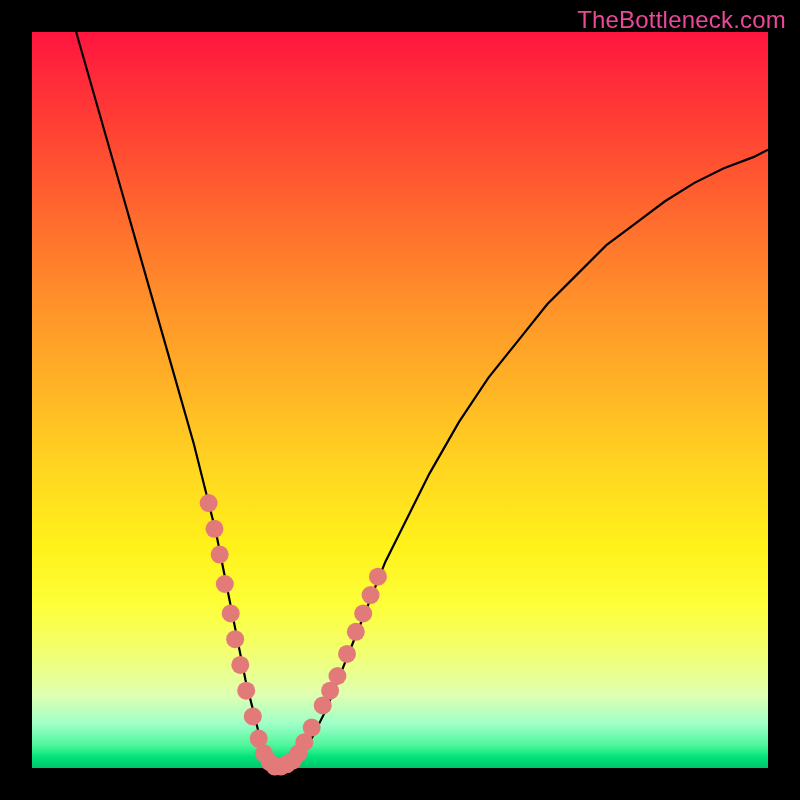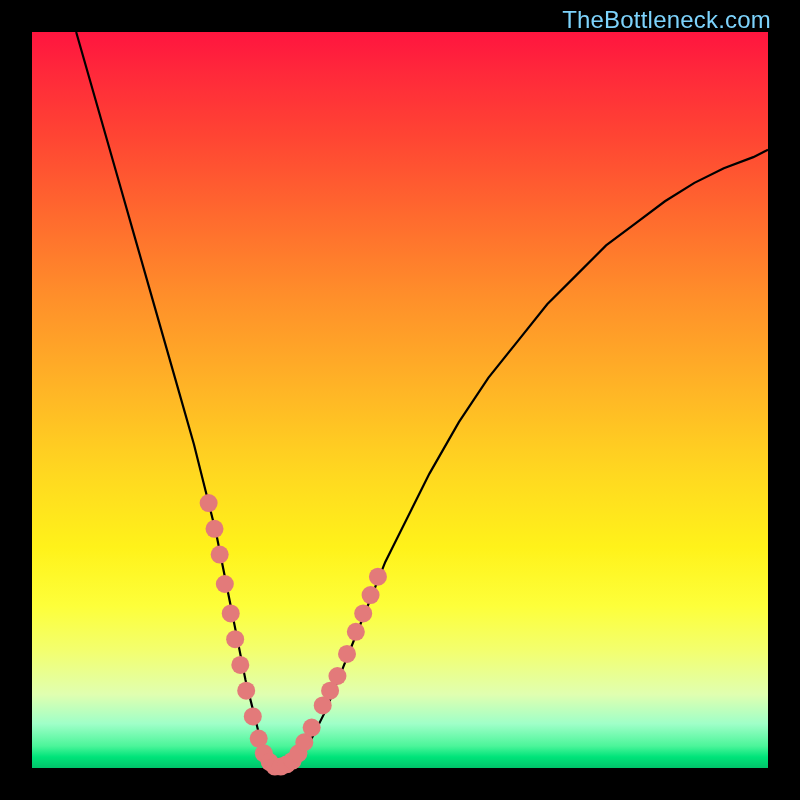--- a/index.html
+++ b/index.html
@@ -40,22 +40,22 @@
       #e0ffb0 90%,
       #9fffc8 94%,
       #4cf59a 97%,
       #00e47a 98.5%,
       #00c46a 100%
     );
   }
   .watermark {
     position: absolute;
     top: 6px;
-    right: 29px;
-    color: #7dd3fc;
+    right: 14px;
+    color: #ec4899;
     font-size: 24px;
     letter-spacing: 0.2px;
     user-select: none;
     text-align: right;
   }
   svg.curve-layer {
     position: absolute;
     top: 0;
     left: 0;
     width: 736px;

